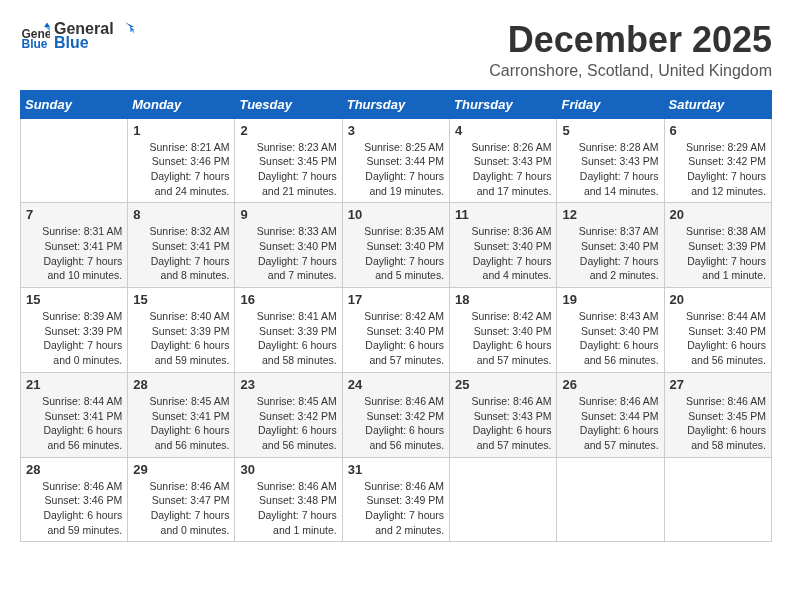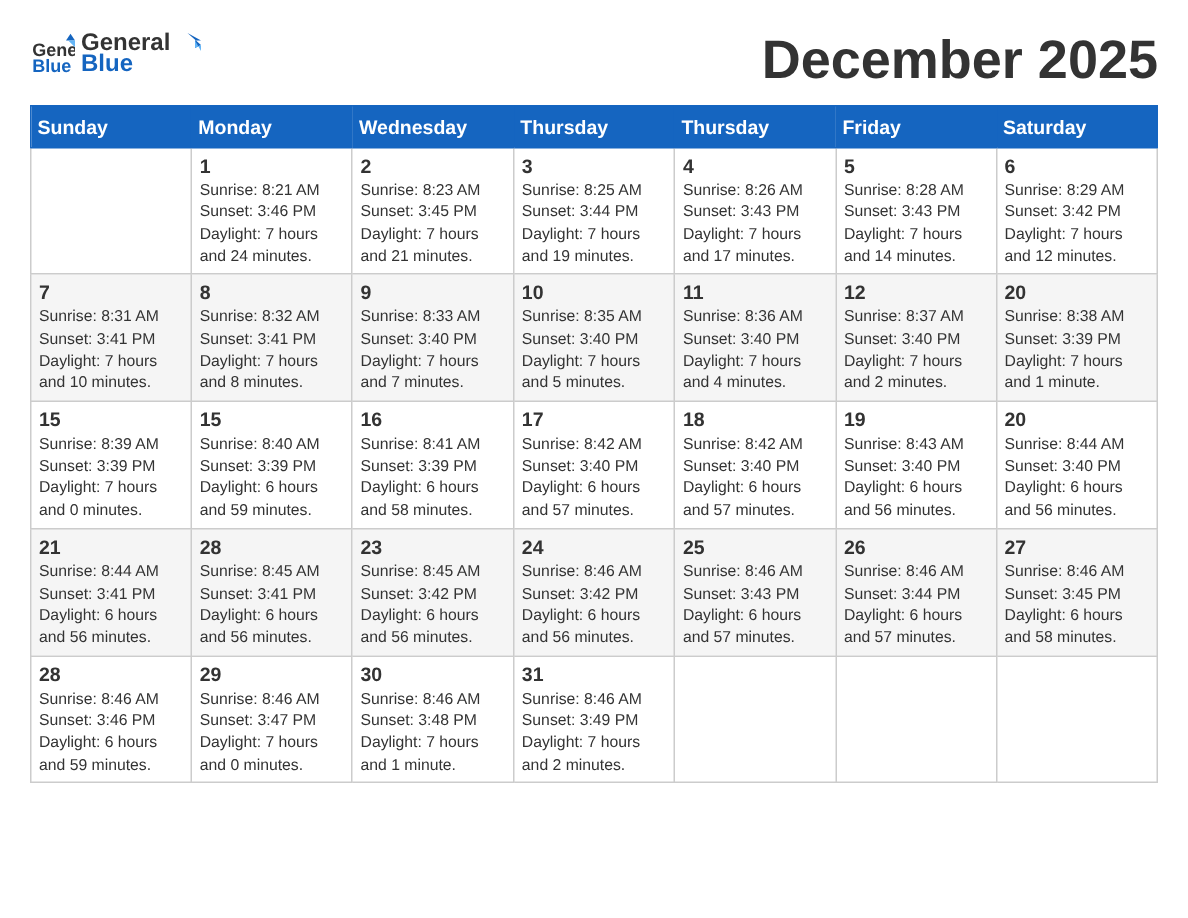--- a/index.html
+++ b/index.html
@@ -45,20 +45,21 @@
       font-size: 11px;
     }
     thead tr th {
       background-color: #1565C0;
       color: #fff;
       padding: 6px 4px;
       text-align: left;
       font-size: 13px;
       font-weight: bold;
       border: 1px solid #1565C0;
+      font-style: italic;
     }
     tbody tr td {
       border: 1px solid #ccc;
       vertical-align: top;
       padding: 4px 5px;
       width: 108px;
       min-height: 80px;
       color: #333;
     }
     tbody tr:nth-child(odd) td {
@@ -70,20 +71,21 @@
     .day-number {
       font-size: 13px;
       font-weight: bold;
       margin-bottom: 2px;
       display: block;
     }
     .cell-content {
       font-size: 10.5px;
       line-height: 1.4;
       color: #333;
+      text-align: right;
     }
     .empty-cell {
       background-color: #f9f9f9;
     }
   </style>
 </head>
 <body>
 
 <div class="header">
   <div class="logo">
@@ -99,29 +101,30 @@
         <svg width="18" height="18" viewBox="0 0 18 18">
           <polygon points="9,2 18,7 14,7 14,12 18,10" fill="#1565C0"></polygon>
           <polygon points="14,7 14,12 18,10 18,14" fill="#64B5F6"></polygon>
         </svg>
       </div>
       <div style="font-size:16px;font-weight:bold;color:#1565C0;margin-top:-4px;">Blue</div>
     </div>
   </div>
   <div class="title-section">
     <div class="month-title">December 2025</div>
+    <div class="location-title">Carronshore, Scotland, United Kingdom</div>
   </div>
 </div>
 
 <table>
   <thead>
     <tr>
     <th>Sunday</th>
         <th>Monday</th>
-        <th>Wednesday</th>
+        <th>Tuesday</th>
         <th>Thursday</th>
         <th>Thursday</th>
         <th>Friday</th>
         <th>Saturday</th>
       </tr>
   </thead>
   <tbody id="calendar-body">
   <tr>
         <td class="empty-cell"></td>
         <td>

